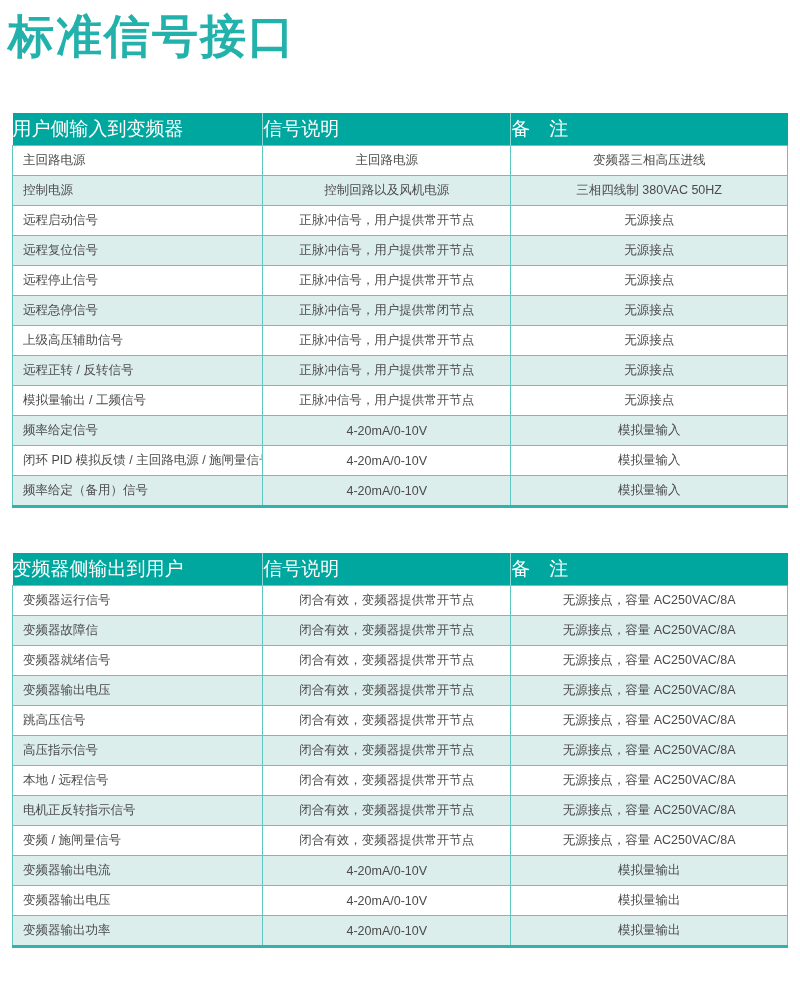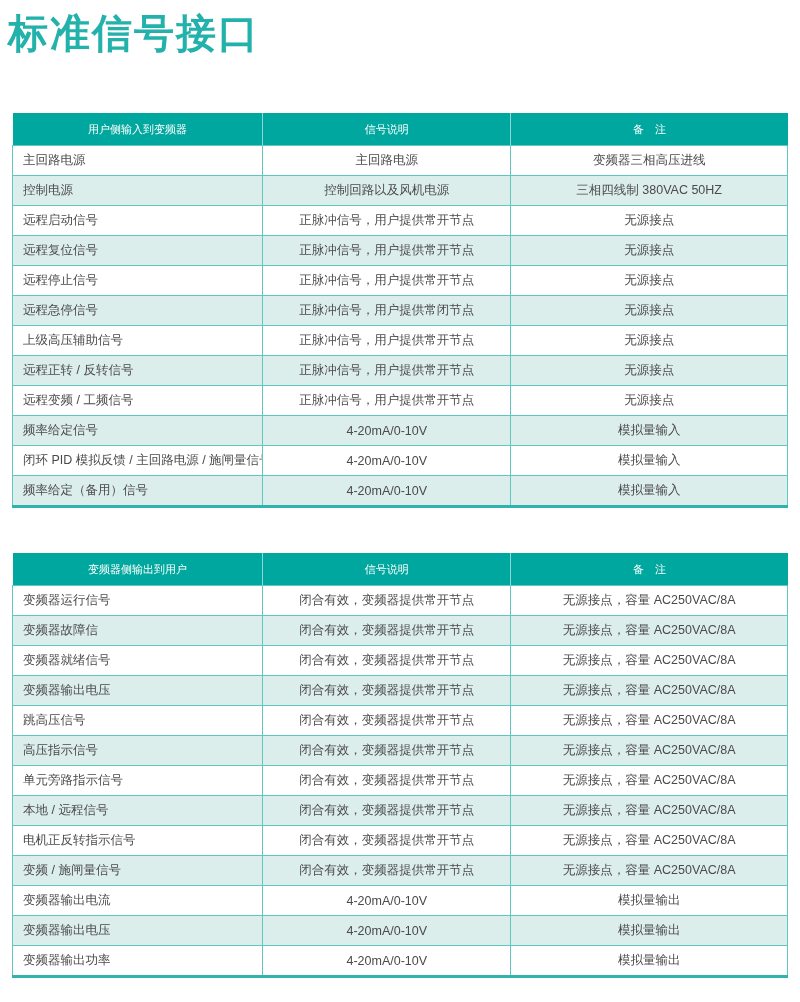--- a/index.html
+++ b/index.html
@@ -13,21 +13,21 @@
     width: 800px;
     height: 1002px;
     background: #ffffff;
     overflow: hidden;
   }
   .title {
     margin: 0;
     position: absolute;
     left: 8px;
     top: 6px;
-    font-size: 40px;
+    font-size: 46px;
     font-weight: bold;
     letter-spacing: 2px;
     color: var(--title, #23B2AB);
   }
   .sig-table {
     position: absolute;
     left: 12px;
     width: 776px;
     border-collapse: collapse;
     table-layout: fixed;
@@ -35,23 +35,23 @@
   }
   .sig-table.t0 { top: 113px; }
   .sig-table.t1 { top: 553px; }
   .sig-table col.c1 { width: 32.3%; }
   .sig-table col.c2 { width: 32.0%; }
   .sig-table col.c3 { width: 35.7%; }
   .sig-table thead th {
     background: var(--accent, #00A79E);
     color: var(--header_text, #FFFFFF);
     font-weight: normal;
-    font-size: 11px;
+    font-size: 19px;
     height: 32px;
-    text-align: center;
+    text-align: left;
     padding: 0;
     border-right: 1px solid rgba(255,255,255,0.55);
   }
   .sig-table thead th:last-child { border-right: none; }
   .sig-table tbody td {
     height: 29px;
     font-size: 12.5px;
     color: var(--text, #4A4A4A);
     border: 1px solid var(--border, #5FC6C0);
     text-align: center;
@@ -122,21 +122,21 @@
           <td>上级高压辅助信号</td>
           <td>正脉冲信号，用户提供常开节点</td>
           <td>无源接点</td>
         </tr>
         <tr>
           <td>远程正转 / 反转信号</td>
           <td>正脉冲信号，用户提供常开节点</td>
           <td>无源接点</td>
         </tr>
         <tr>
-          <td>远程变频 / 工频信号</td>
+          <td>模拟量输出 / 工频信号</td>
           <td>正脉冲信号，用户提供常开节点</td>
           <td>无源接点</td>
         </tr>
         <tr>
           <td>频率给定信号</td>
           <td>4-20mA/0-10V</td>
           <td>模拟量输入</td>
         </tr>
         <tr>
           <td>闭环 PID 模拟反馈 / 主回路电源 / 施闸量信号</td>
@@ -189,25 +189,20 @@
           <td>跳高压信号</td>
           <td>闭合有效，变频器提供常开节点</td>
           <td>无源接点，容量 AC250VAC/8A</td>
         </tr>
         <tr>
           <td>高压指示信号</td>
           <td>闭合有效，变频器提供常开节点</td>
           <td>无源接点，容量 AC250VAC/8A</td>
         </tr>
         <tr>
-          <td>单元旁路指示信号</td>
-          <td>闭合有效，变频器提供常开节点</td>
-          <td>无源接点，容量 AC250VAC/8A</td>
-        </tr>
-        <tr>
           <td>本地 / 远程信号</td>
           <td>闭合有效，变频器提供常开节点</td>
           <td>无源接点，容量 AC250VAC/8A</td>
         </tr>
         <tr>
           <td>电机正反转指示信号</td>
           <td>闭合有效，变频器提供常开节点</td>
           <td>无源接点，容量 AC250VAC/8A</td>
         </tr>
         <tr>

